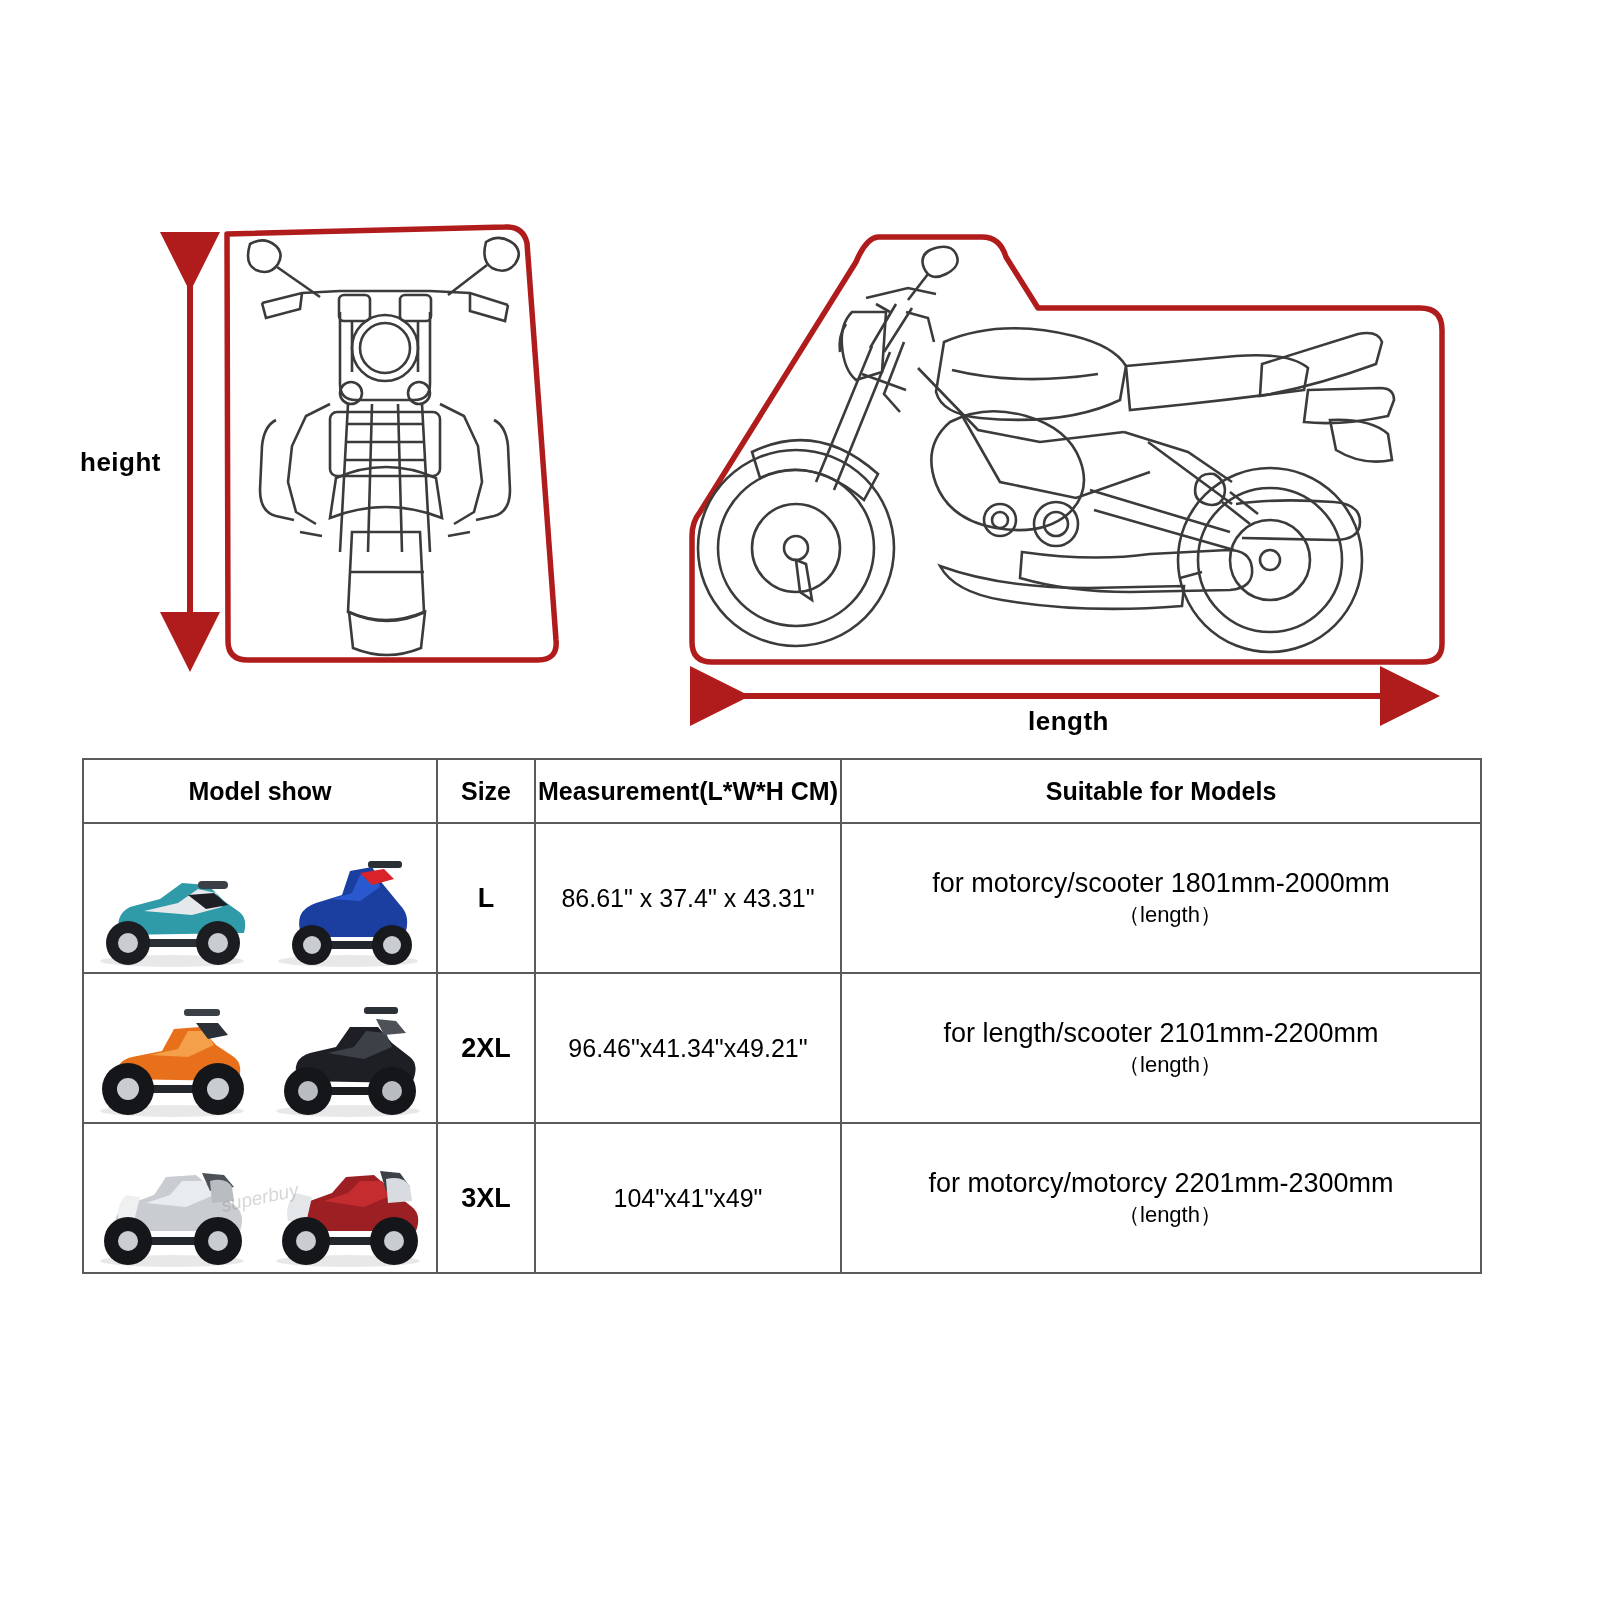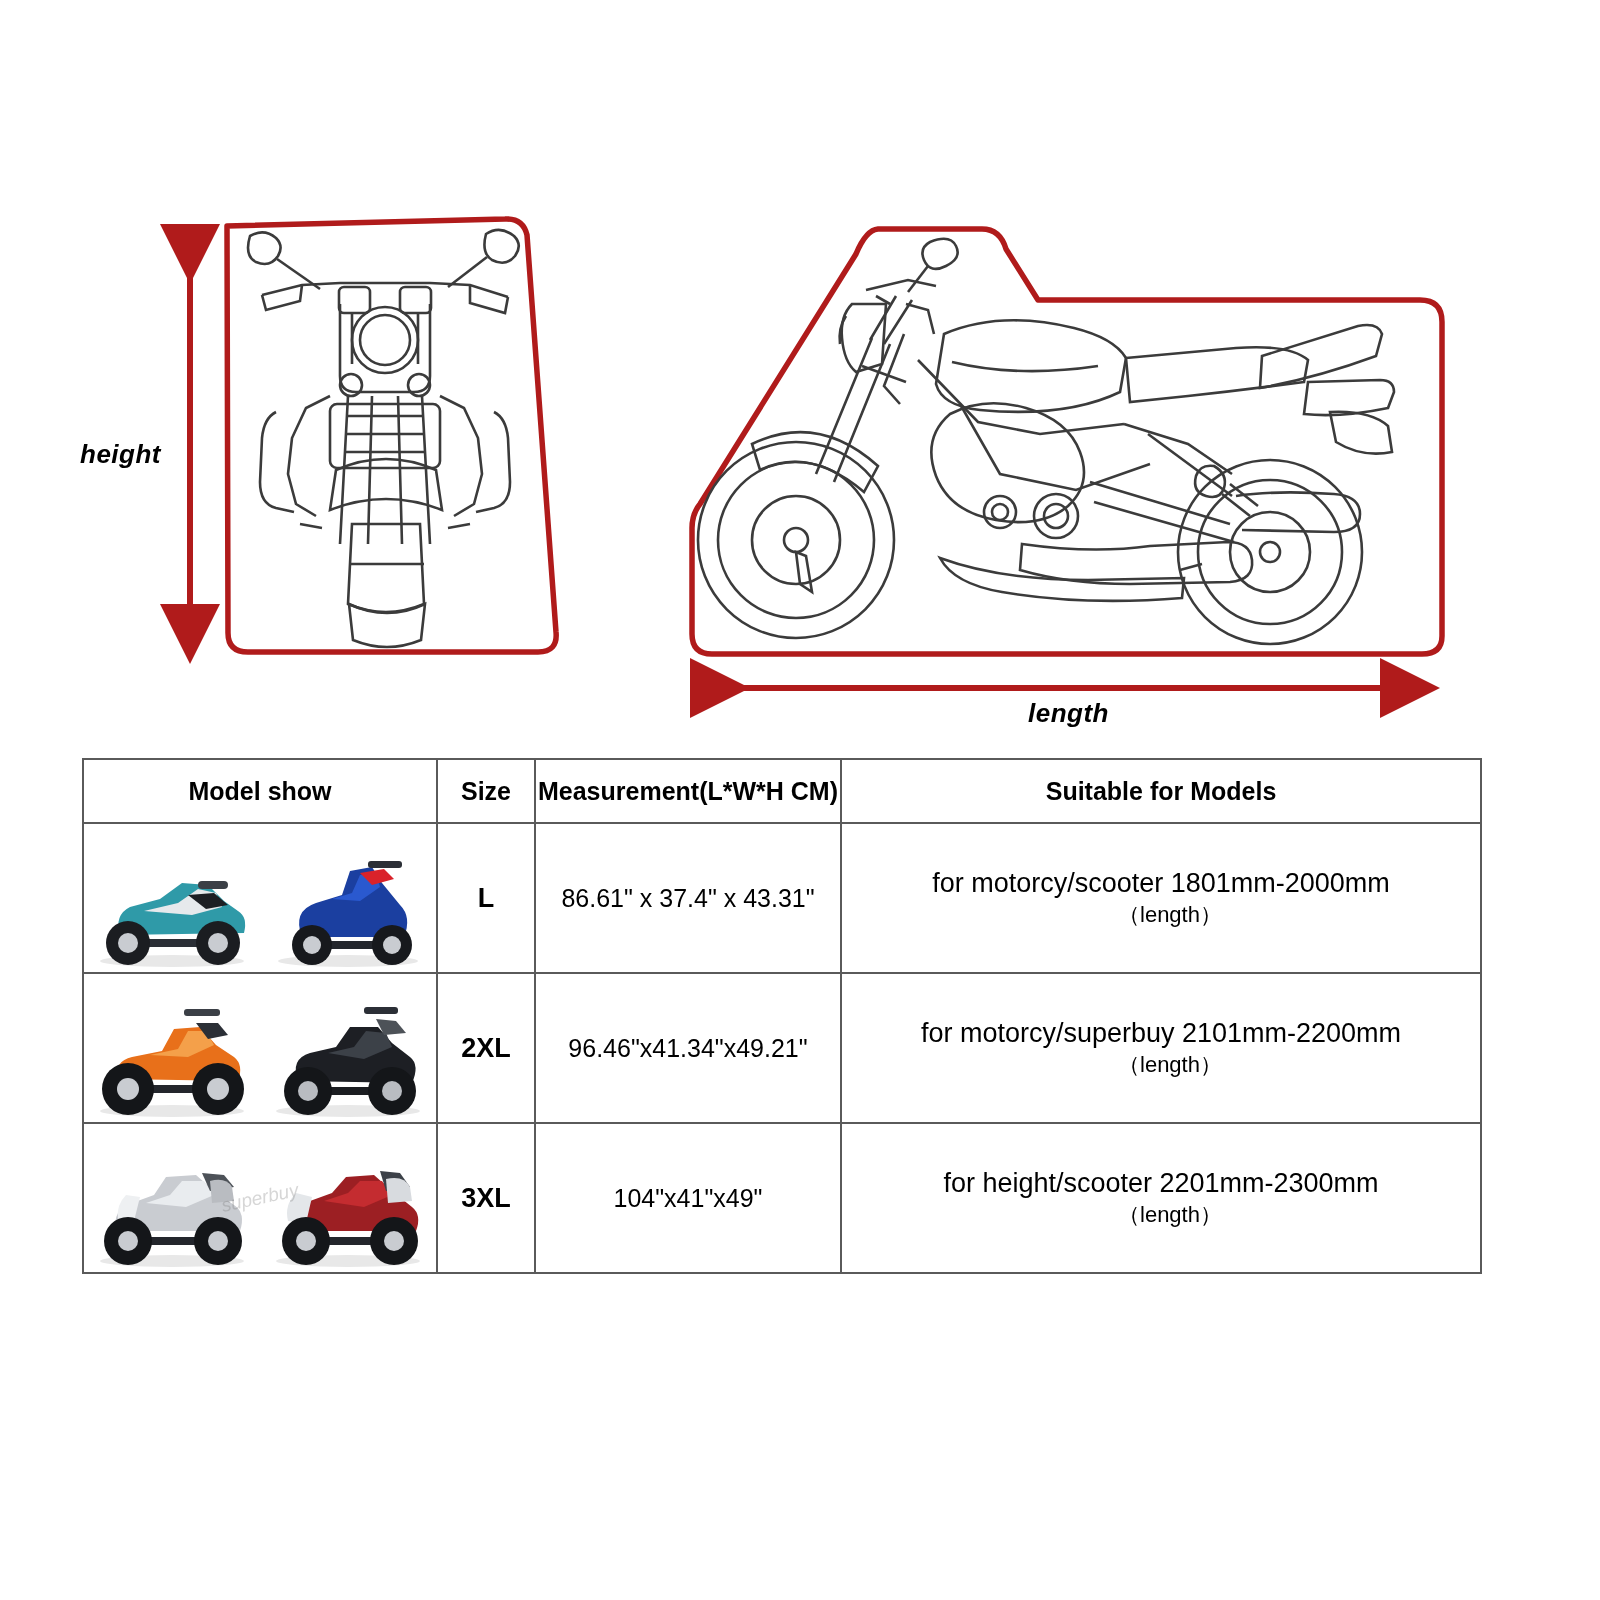--- a/index.html
+++ b/index.html
@@ -13,24 +13,23 @@
     font-family: "Liberation Sans", sans-serif;
     color: #000;
     position: relative;
     overflow: hidden;
   }
 
   
   .diagram-area {
     position: absolute;
     left: 0;
-    top: 4px;
+    top: 12px;
     width: 1600px;
     height: 760px;
-    font-style: italic;
   }
 
   .svg-full {
     position: absolute;
     left: 0;
     top: 0;
     width: 1600px;
     height: 760px;
   }
 
@@ -355,21 +354,21 @@
                 <circle cx="40" cy="90" r="10" fill="#b9bcc1"></circle>
               <circle cx="124" cy="90" r="24" fill="#141619"></circle>
                 <circle cx="124" cy="90" r="10" fill="#b9bcc1"></circle>
             </svg>
           </div>
         </div>
       </td>
       <td class="cell-size">2XL</td>
       <td class="cell-meas">96.46"x41.34"x49.21"</td>
       <td class="cell-suit">
-        <span>for motorcy/superbuy 2101mm-2200mm</span>
+        <span>for length/scooter 2101mm-2200mm</span>
         <span class="suit-sub">（length）</span>
       </td>
     </tr>
 
     <tr class="row-models">
       <td class="model-cell" style="position:relative;">
         <div class="bike-pair">
           <div class="bike-thumb">
             <svg viewBox="0 0 160 120">
               <ellipse cx="80" cy="110" rx="72" ry="6" fill="#e8e8e8"></ellipse>
@@ -399,18 +398,18 @@
               <circle cx="126" cy="90" r="24" fill="#141619"></circle>
                 <circle cx="126" cy="90" r="10" fill="#c9ccd1"></circle>
             </svg>
           </div>
         </div>
         <div class="watermark">superbuy</div>
       </td>
       <td class="cell-size">3XL</td>
       <td class="cell-meas">104"x41"x49"</td>
       <td class="cell-suit">
-        <span>for height/scooter 2201mm-2300mm</span>
+        <span>for motorcy/motorcy 2201mm-2300mm</span>
         <span class="suit-sub">（length）</span>
       </td>
     </tr>
   </tbody>
 </table>
 
 </body></html>

